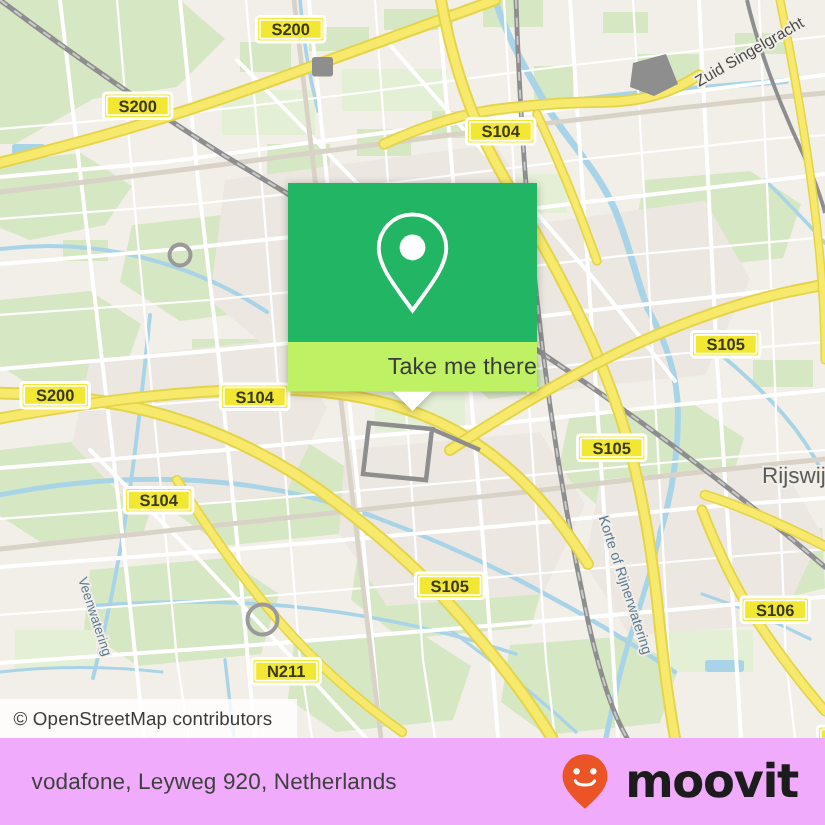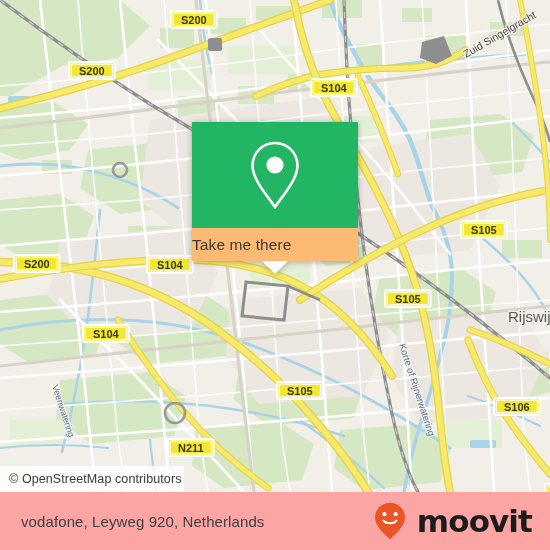--- a/index.html
+++ b/index.html
@@ -25,21 +25,21 @@
     background: #f2efe9;
     overflow: hidden;
   }
   #map-svg { position: absolute; left: 0; top: 0; }
 
   
   #attribution {
     position: absolute;
     left: 0; top: 466px;
     height: 26px;
-    padding: 0 2px 0 9px;
+    padding: 0 16px 0 9px;
     display: flex; align-items: center;
     background: rgba(255,255,255,0.80);
     font-size: 12.5px;
     color: #3a3a3a;
     letter-spacing: 0.1px;
     white-space: nowrap;
     z-index: 40;
   }
 
   
@@ -51,22 +51,22 @@
     filter: drop-shadow(0 1px 3px rgba(0,0,0,0.30));
   }
   #popup-head {
     height: 106px;
     background: #22b563;
     display: flex; align-items: center; justify-content: center;
   }
   #popup-pin-icon { display: block; }
   #popup-body {
     height: 33px;
-    background: #fdba74;
-    display: flex; align-items: center; justify-content: flex-start;
+    background: #bef264;
+    display: flex; align-items: center; justify-content: flex-end;
   }
   #popup-label {
     font-size: 15.5px;
     color: #3b3b3b;
     letter-spacing: 0.1px;
   }
   #popup-tail {
     position: absolute;
     left: 50%; top: 139px;
     margin-left: -13px;
@@ -74,21 +74,21 @@
     border-left: 13px solid transparent;
     border-right: 13px solid transparent;
     border-top: 13px solid #ffffff;
   }
 
   
   #bottom-bar {
     position: absolute;
     left: 0; top: 492px;
     width: 550px; height: 58px;
-    background: #fca5a5;
+    background: #f0abfc;
     display: flex; align-items: center;
     overflow: hidden;
   }
   #address-text {
     position: relative;
     margin-left: 21px;
     font-size: 15px;
     color: #3f3f3f;
     letter-spacing: 0.1px;
     white-space: nowrap;

